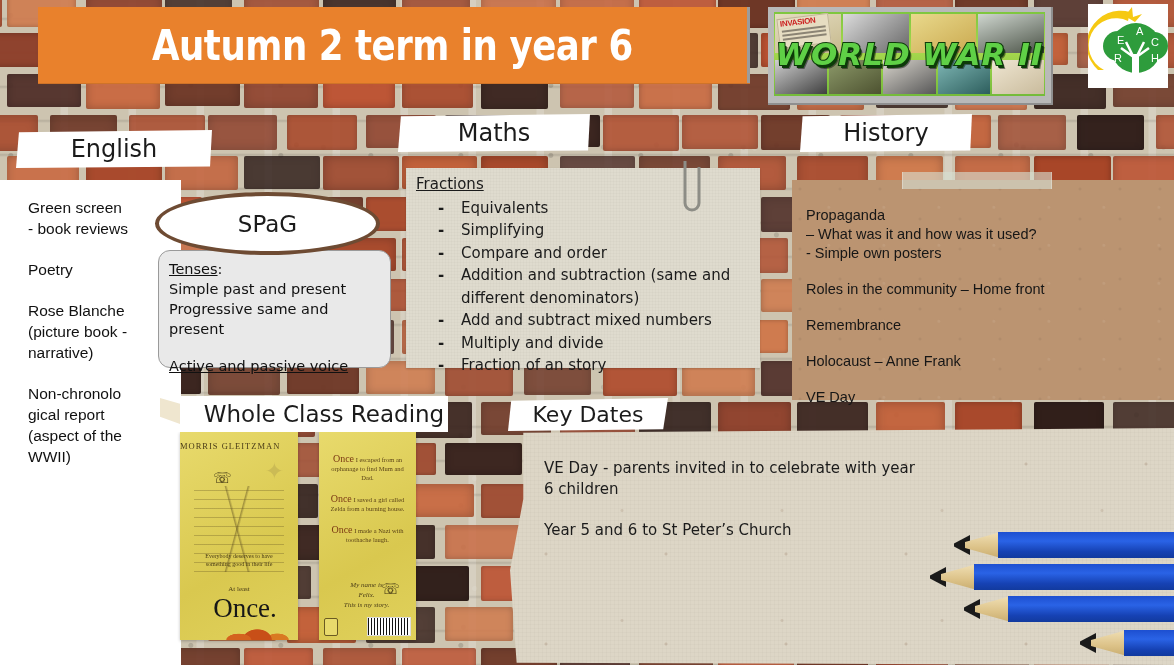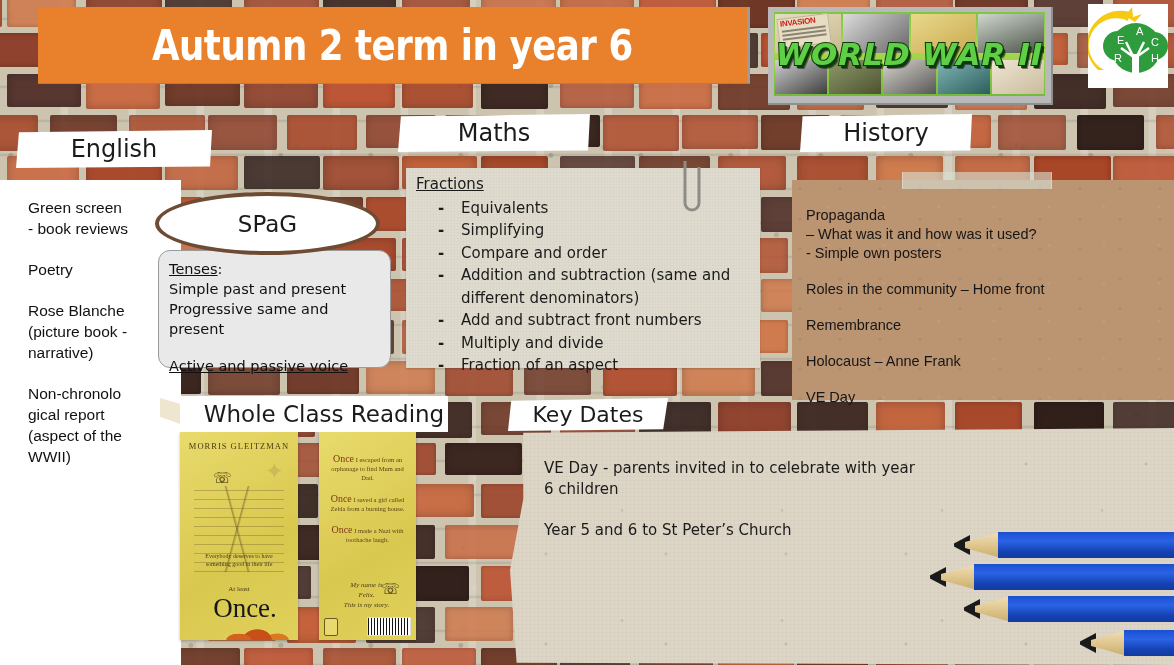--- a/index.html
+++ b/index.html
@@ -183,21 +183,21 @@
   }
   .books { position: absolute; left: 180px; top: 432px; width: 236px; height: 208px; z-index: 2; }
   .book {
     position: absolute; top: 0; height: 208px; background: #e3d45e;
     background-image: linear-gradient(150deg, #e8da6c, #d9c84f 60%, #e0d15c);
     box-shadow: 0 1px 3px rgba(0,0,0,.25);
   }
   .book.front { left: 0; width: 118px; }
   .book.back  { left: 139px; width: 97px; }
   .bk-author {
-    text-align: center; font-size: 8.5px; letter-spacing: 1px; color: #4a3c17;
+    font-size: 8.5px; letter-spacing: 1px; color: #4a3c17;
     font-family: "Liberation Serif", serif; padding-top: 9px;
   }
   .bk-title {
     position: absolute; left: 12px; right: 0; bottom: 16px; text-align: center;
     font-size: 27px; color: #171717; font-family: "Liberation Serif", serif;
   }
   .bk-atleast {
     position: absolute; left: 0; right: 0; bottom: 47px; text-align: center;
     font-size: 7px; color: #4a3c17; font-family: "Liberation Serif", serif;
   }
@@ -645,23 +645,23 @@
     <svg class="paperclip" viewBox="0 0 22 58">
       <path d="M4 0 L4 42 a7 7 0 0 0 14 0 L18 6" stroke="#8d8d86" stroke-width="3" fill="none"></path>
     </svg>
     <div class="body">
       <div class="u" style="margin-bottom:1px">Fractions</div>
       <ul>
         <li>Equivalents</li>
         <li>Simplifying</li>
         <li>Compare and order</li>
         <li>Addition and subtraction (same and different denominators)</li>
-        <li>Add and subtract front numbers</li>
+        <li>Add and subtract mixed numbers</li>
         <li>Multiply and divide</li>
-        <li>Fraction of an aspect</li>
+        <li>Fraction of an story</li>
       </ul>
     </div>
   </div>
 
   <div class="label-tab torn-l" style="left:800px; top:114px; width:172px; height:38px;">
     <span>History</span>
   </div>
   <div class="history-card">
     <div class="tape"></div>
     <div class="body">

